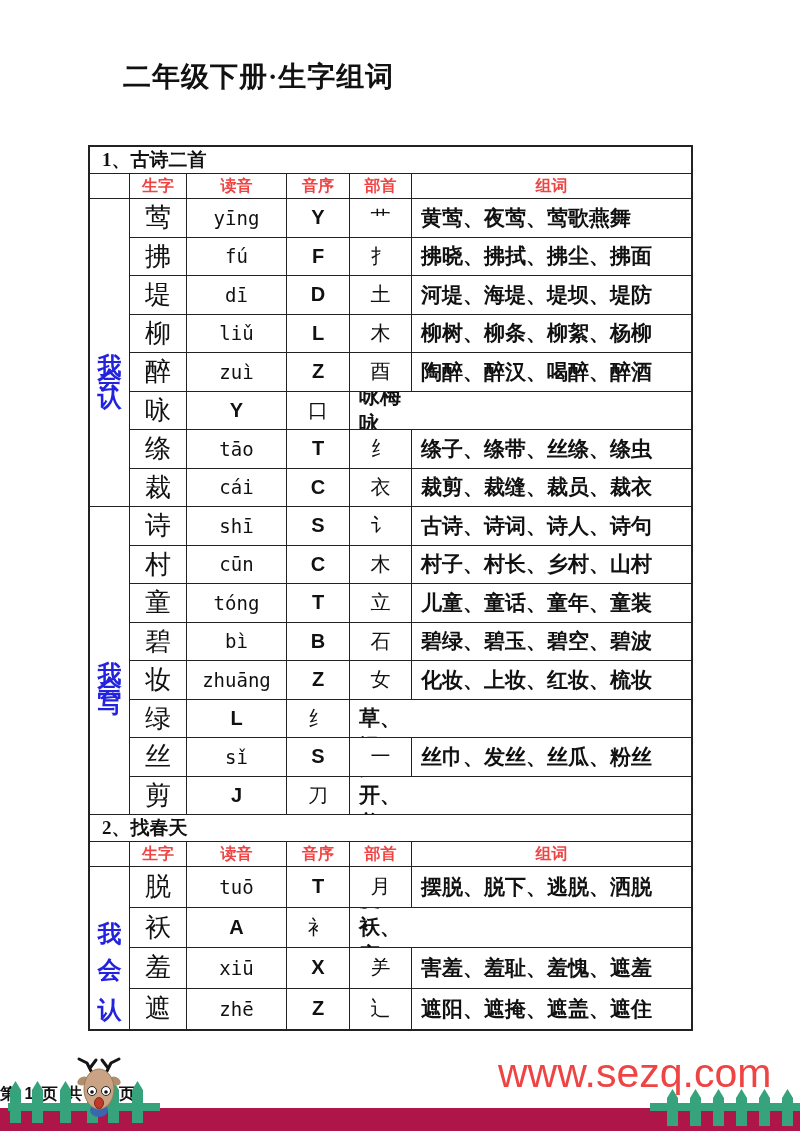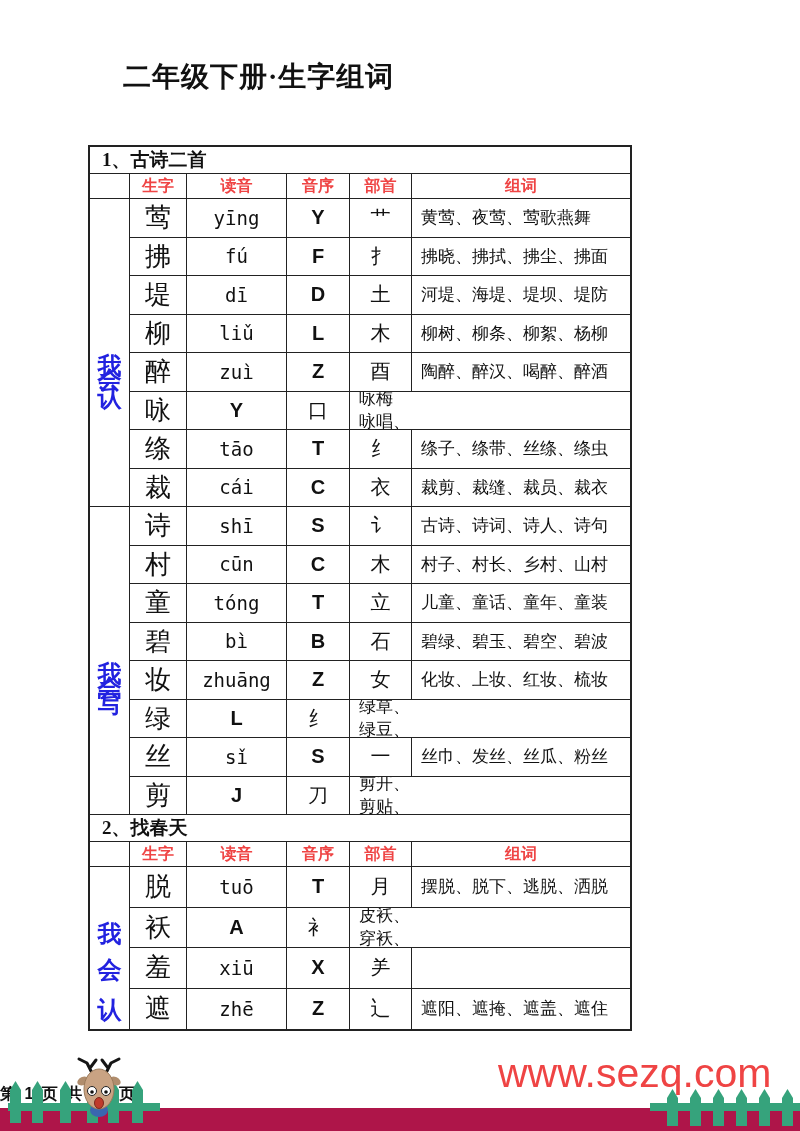--- a/index.html
+++ b/index.html
@@ -7,21 +7,21 @@
     width:800px;height:1131px;position:relative;background:#ffffff;
     font-family:"Liberation Serif", serif;color:#111;overflow:hidden;
   }
   
   .doc-title{
     position:absolute;left:123px;top:58px;
     font-size:28px;font-weight:bold;letter-spacing:1px;
   }
   
   .tbl{
-    position:absolute;left:88px;top:145px;width:544px;
+    position:absolute;left:88px;top:145px;width:605px;
     border:2px solid #222;box-sizing:border-box;background:#fff;
   }
   .section-title{
     height:27px;border-bottom:1px solid #222;display:flex;align-items:center;
     padding-left:12px;font-size:19px;font-weight:bold;box-sizing:border-box;
   }
   .hdr-row{
     display:grid;grid-template-columns:40px 57px 100px 63px 62px 1fr;
     height:25px;border-bottom:1px solid #222;box-sizing:border-box;
   }
@@ -44,21 +44,21 @@
     display:grid;grid-template-columns:57px 100px 63px 62px 1fr;
     height:38.5px;border-bottom:1px solid #222;box-sizing:border-box;
   }
   .sec2 .row{height:40.5px;}
   .group:last-child .row:last-child{border-bottom:none;}
   .group:last-child .group-label{border-bottom:none;}
   .c{
     border-right:1px solid #222;box-sizing:border-box;
     display:flex;align-items:center;justify-content:center;overflow:hidden;
   }
-  .c.words{border-right:none;justify-content:flex-start;padding-left:9px;font-size:17px;}
+  .c.words{border-right:none;justify-content:flex-start;padding-left:9px;font-size:21px;font-weight:bold;}
   .c.char{font-size:26px;}
   .c.pinyin{font-family:"DejaVu Sans Mono", monospace;font-size:19px;}
   .c.order{font-family:"Liberation Sans", sans-serif;font-weight:bold;font-size:20px;}
   .c.radical{font-size:20px;}
   
   .watermark{
     position:absolute;left:498px;top:1050px;z-index:0;
     font-family:"Liberation Sans", sans-serif;font-size:41px;color:#ef4444;
   }
   .red-bar{position:absolute;left:0;top:1108px;width:800px;height:23px;background:#ae1549;z-index:1;}
@@ -231,20 +231,21 @@
         <div class="c char">袄</div>
         <div class="c order">A</div>
         <div class="c radical">衤</div>
         <div class="c words">棉袄、皮袄、穿袄、夹袄</div>
       </div>
       <div class="row">
         <div class="c char">羞</div>
         <div class="c pinyin">xiū</div>
         <div class="c order">X</div>
         <div class="c radical">⺶</div>
+        <div class="c words">害羞、羞耻、羞愧、遮羞</div>
       </div>
       <div class="row">
         <div class="c char">遮</div>
         <div class="c pinyin">zhē</div>
         <div class="c order">Z</div>
         <div class="c radical">辶</div>
         <div class="c words">遮阳、遮掩、遮盖、遮住</div>
       </div>
     </div>
   </div>

